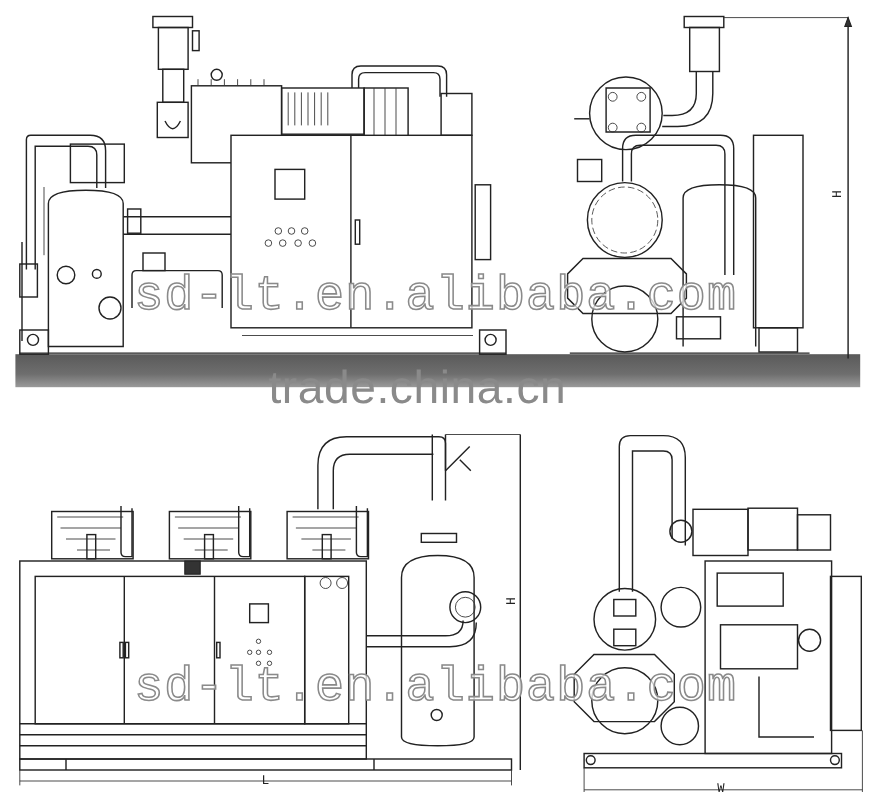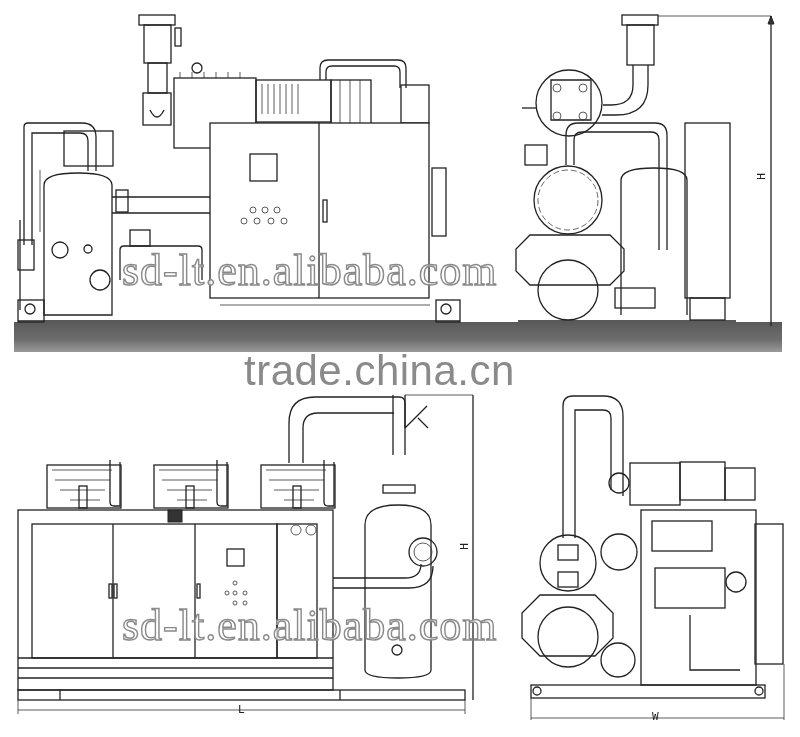--- a/index.html
+++ b/index.html
@@ -3,22 +3,22 @@
 <meta charset="utf-8">
 <style>
   html,body{margin:0;padding:0;background:#ffffff;}
   .canvas{position:relative;width:800px;height:737px;overflow:hidden;background:#fff;font-family:"Liberation Sans",sans-serif;}
   svg{position:absolute;left:0;top:0;}
   .ln{fill:none;stroke:#222;stroke-width:1.3;}
   .thin{fill:none;stroke:#333;stroke-width:0.8;}
   .dash{fill:none;stroke:#444;stroke-width:0.8;stroke-dasharray:6 3;}
   .fillw{fill:#fff;stroke:#222;stroke-width:1.3;}
   .dark{fill:#333;stroke:#222;stroke-width:1;}
-  .wm{position:absolute;font-family:Liberation Serif, serif;color:rgba(255,255,255,0.75);-webkit-text-stroke:1.4px #8a8a8a;font-size:44px;letter-spacing:1px;white-space:nowrap;}
-  .wm2{position:absolute;font-family:"Liberation Sans",sans-serif;color:#8a8a8a;font-size:42px;white-space:nowrap;letter-spacing:0.5px;margin-top:19px;}
+  .wm{position:absolute;font-family:Liberation Mono, monospace;color:rgba(255,255,255,0.75);-webkit-text-stroke:1.4px #8a8a8a;font-size:44px;letter-spacing:1px;white-space:nowrap;}
+  .wm2{position:absolute;font-family:"Liberation Sans",sans-serif;color:#8a8a8a;font-size:42px;white-space:nowrap;letter-spacing:0.5px;}
   .dimlabel{position:absolute;font-family:"DejaVu Sans Mono",monospace;font-size:11px;color:#222;}
   .band{position:absolute;left:14px;top:322px;width:768px;height:30px;background:linear-gradient(180deg,#5a5a5a 0%,#6e6e6e 60%,#9a9a9a 100%);}
 </style>
 </head>
 <body>
 
 <div class="canvas">
 
   <div class="band"></div>
 

